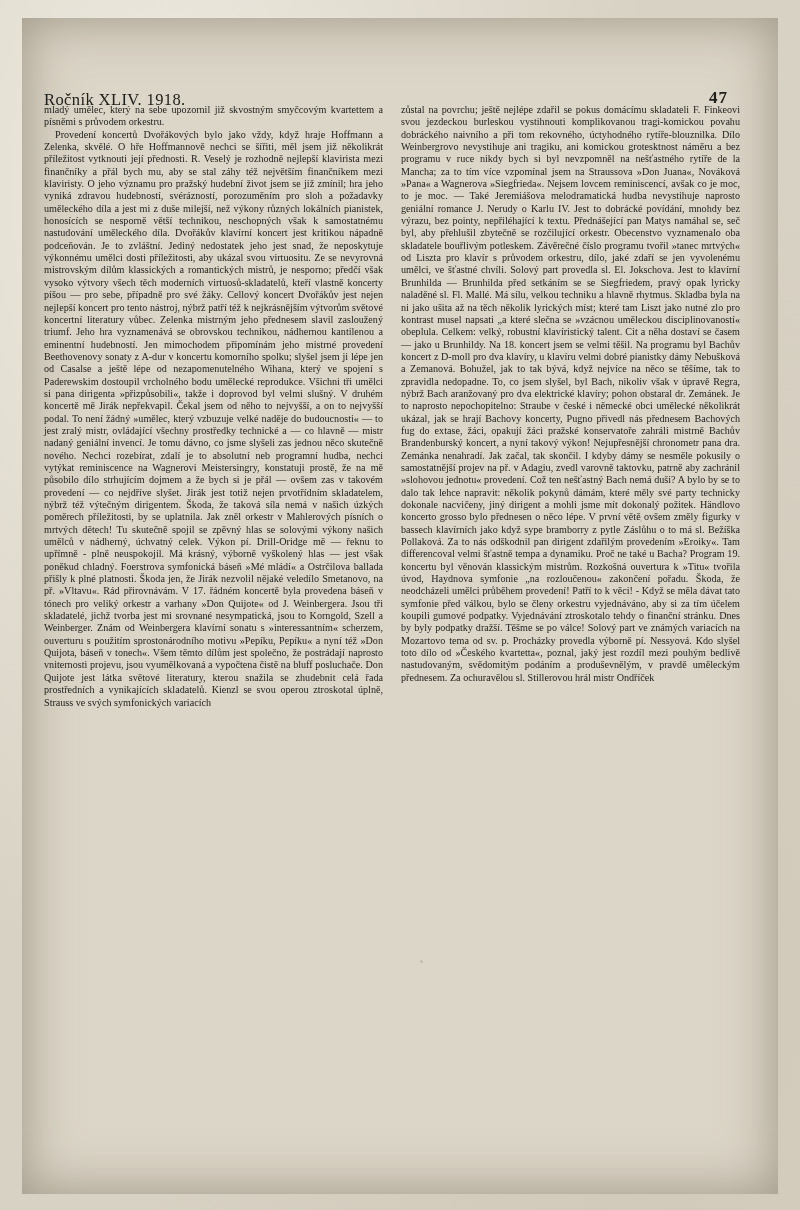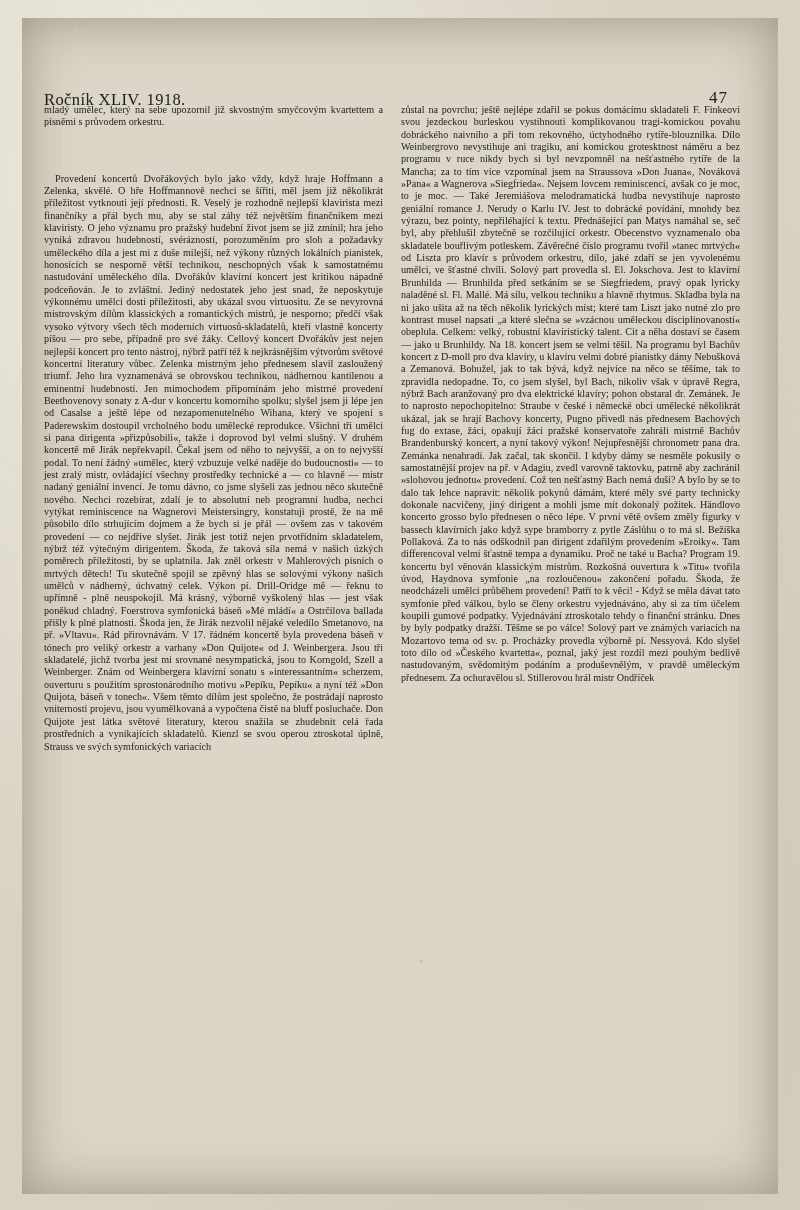--- a/index.html
+++ b/index.html
@@ -48,20 +48,21 @@
     color: #20201c;
     font-family: "Liberation Serif", serif;
   }
   .header .pageno {
     position: absolute;
     right: 6px;
     top: -2px;
     font-size: 17px;
     color: #20201c;
     letter-spacing: 1px;
+    font-weight: bold;
   }
   .columns {
     position: absolute;
     left: 44px;
     top: 104px;
     width: 700px;
     display: flex;
     gap: 18px;
   }
   .col {
@@ -71,21 +72,20 @@
     text-align: justify;
     color: #1d1d1a;
     hyphens: none;
   }
   .col p {
     margin: 0;
     text-indent: 0;
   }
   .col p.indent {
     text-indent: 11px;
-    margin-top: 44px;
   }
 
   
   .speck {
     position: absolute;
     background: rgba(120,110,92,0.22);
     border-radius: 50%;
     pointer-events: none;
   }
   .edge-shadow {

